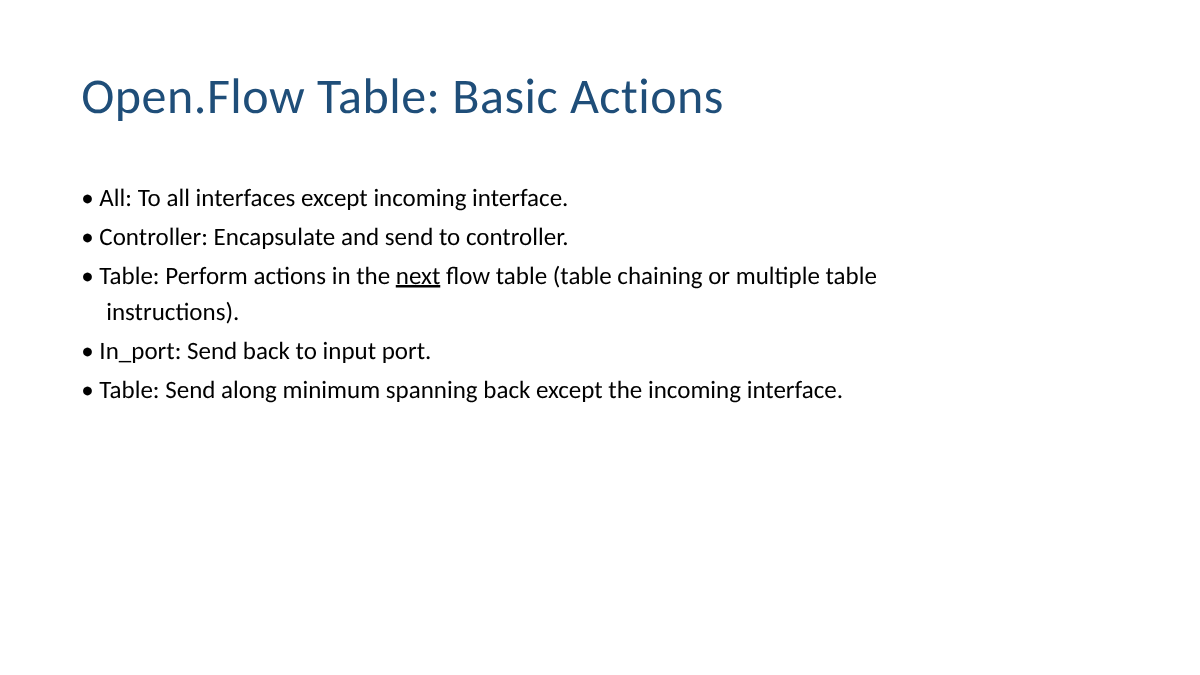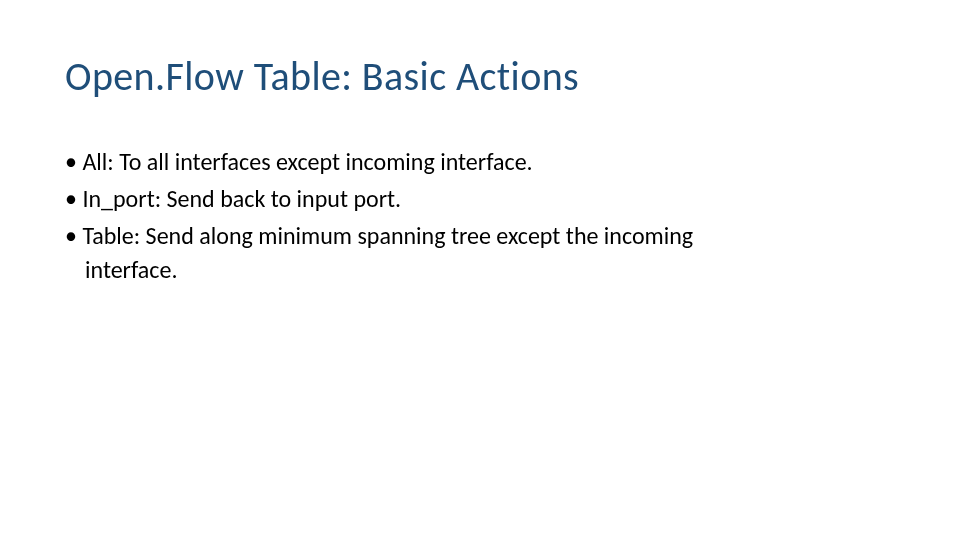--- a/index.html
+++ b/index.html
@@ -20,21 +20,21 @@
   }
   .title {
     font-size: 40px;
     font-weight: 400;
     color: #1f4e79;
     letter-spacing: 0.01em;
     margin: 0 0 46px 0;
     line-height: 1.1;
   }
   .bullets {
-    font-size: 24px;
+    font-size: 20px;
     line-height: 1.45;
     color: #000000;
   }
   .bullet-item {
     margin: 0 0 2px 0;
     padding-left: 20px;
     text-indent: -20px;
   }
   .bullet-item::before {
     content: "• ";
@@ -52,26 +52,32 @@
 
 <div class="slide">
   <h1 class="title">Open.Flow Table: Basic Actions</h1>
 
   <div class="bullets">
 
     <div class="bullet-item">
       <span class="item-label">All:</span><span> To all interfaces except incoming interface.</span>
     </div>
 
+    <div class="bullet-item">
+      <span class="item-label">Controller:</span><span> Encapsulate and send to controller.</span>
+    </div>
 
 
+    <div class="bullet-item">
+      <span class="item-label">Table:</span><span> Perform actions in the </span><span class="underline">next</span><span> flow table (table chaining or multiple table instructions).</span>
+    </div>
 
     <div class="bullet-item">
       <span class="item-label">In_port:</span><span> Send back to input port.</span>
     </div>
 
 
     <div class="bullet-item">
-      <span class="item-label">Table:</span><span> Send along minimum spanning tree except the incoming interface.</span>
+      <span class="item-label">Table:</span><span> Send along minimum spanning back except the incoming interface.</span>
     </div>
 
   </div>
 </div>
 
 </body></html>

